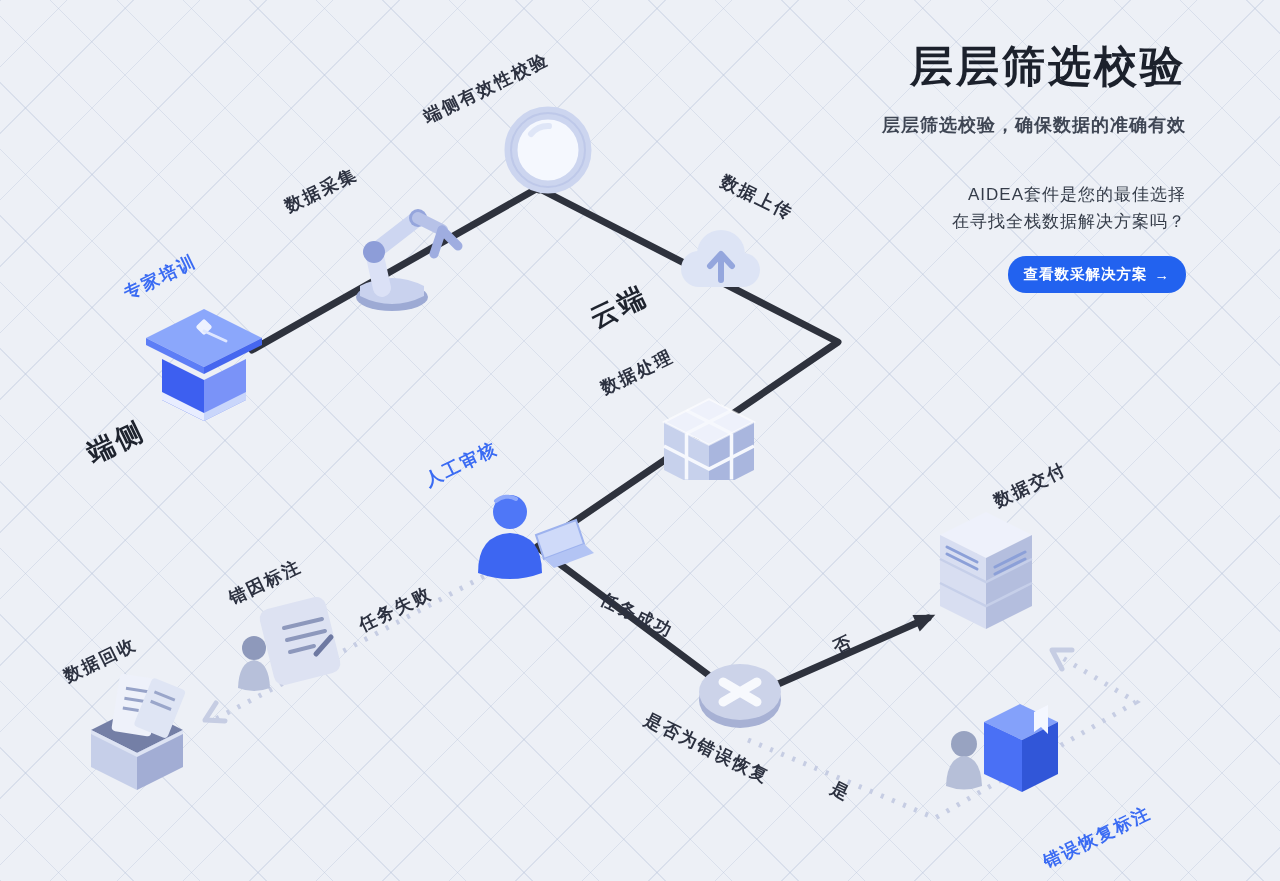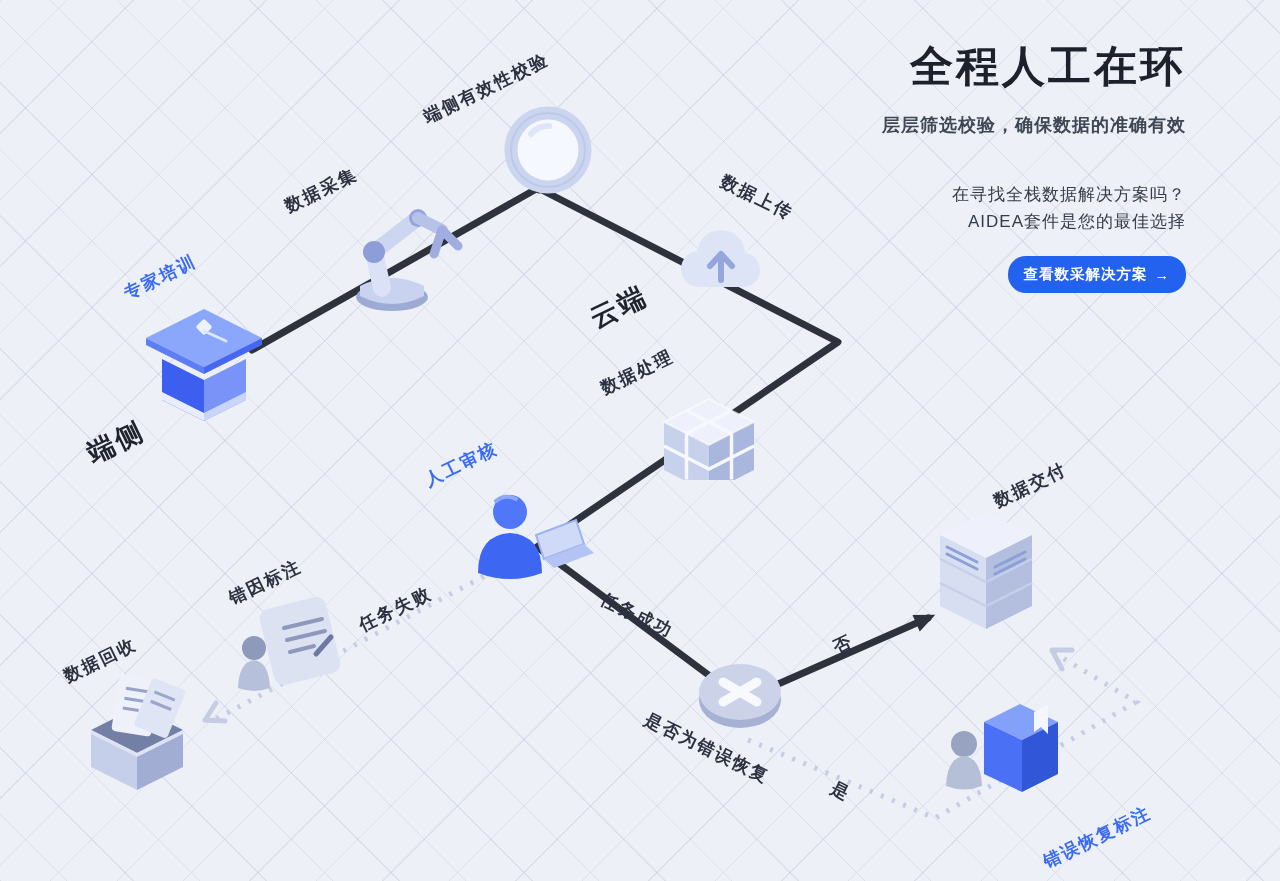--- a/index.html
+++ b/index.html
@@ -178,25 +178,25 @@
   <div class="lbl" style="left:265px;top:582px">错因标注</div>
   <div class="lbl" style="left:100px;top:660px">数据回收</div>
   <div class="lbl desc" style="left:637px;top:615px">任务成功</div>
   <div class="lbl desc" style="left:707px;top:748px">是否为错误恢复</div>
   <div class="lbl" style="left:843px;top:644px">否</div>
   <div class="lbl" style="left:1030px;top:485px">数据交付</div>
   <div class="lbl desc" style="left:841px;top:791px">是</div>
   <div class="lbl blue" style="left:1097px;top:837px">错误恢复标注</div>
 
   <div class="hdr">
-    <div class="hdr-title">全程人工在环</div>
+    <div class="hdr-title">层层筛选校验</div>
     <div class="hdr-sub">层层筛选校验，确保数据的准确有效</div>
     <div class="hdr-pitch">
+      <div>AIDEA套件是您的最佳选择</div>
       <div>在寻找全栈数据解决方案吗？</div>
-      <div>AIDEA套件是您的最佳选择</div>
     </div>
     <button class="cta">
       <span>查看数采解决方案</span>
       <span>→</span>
     </button>
   </div>
 
 </div>
 
 </body></html>

